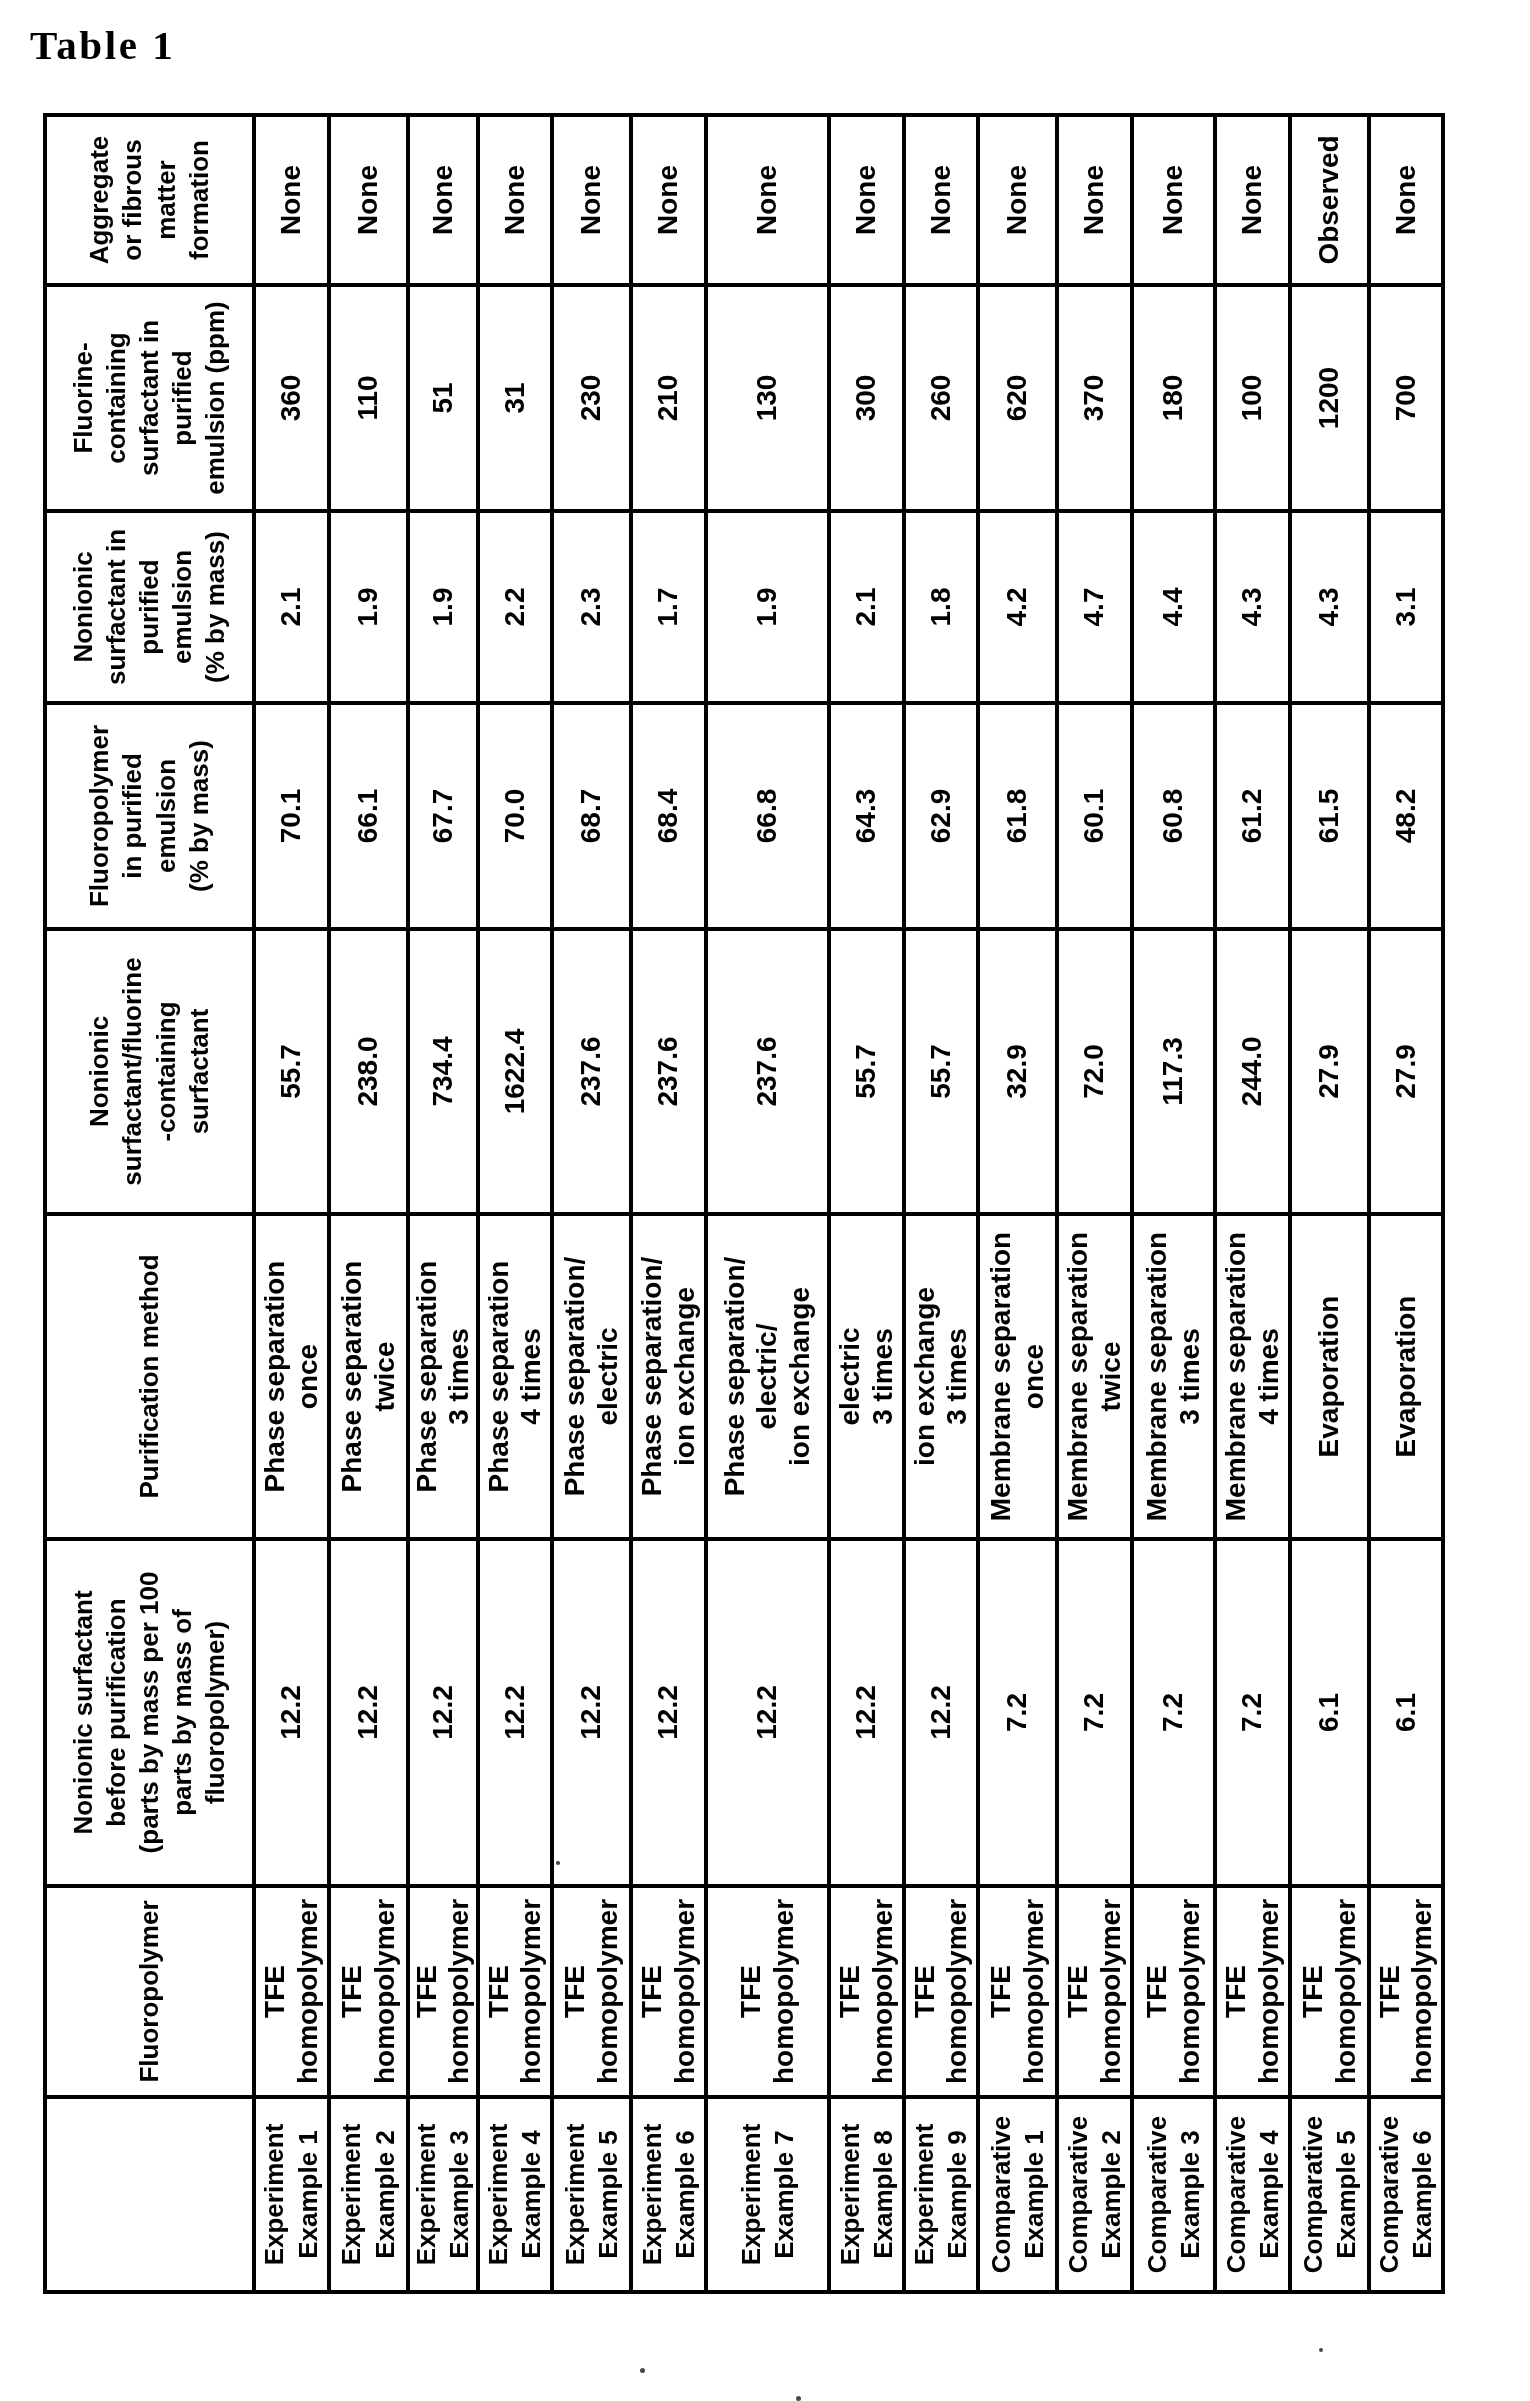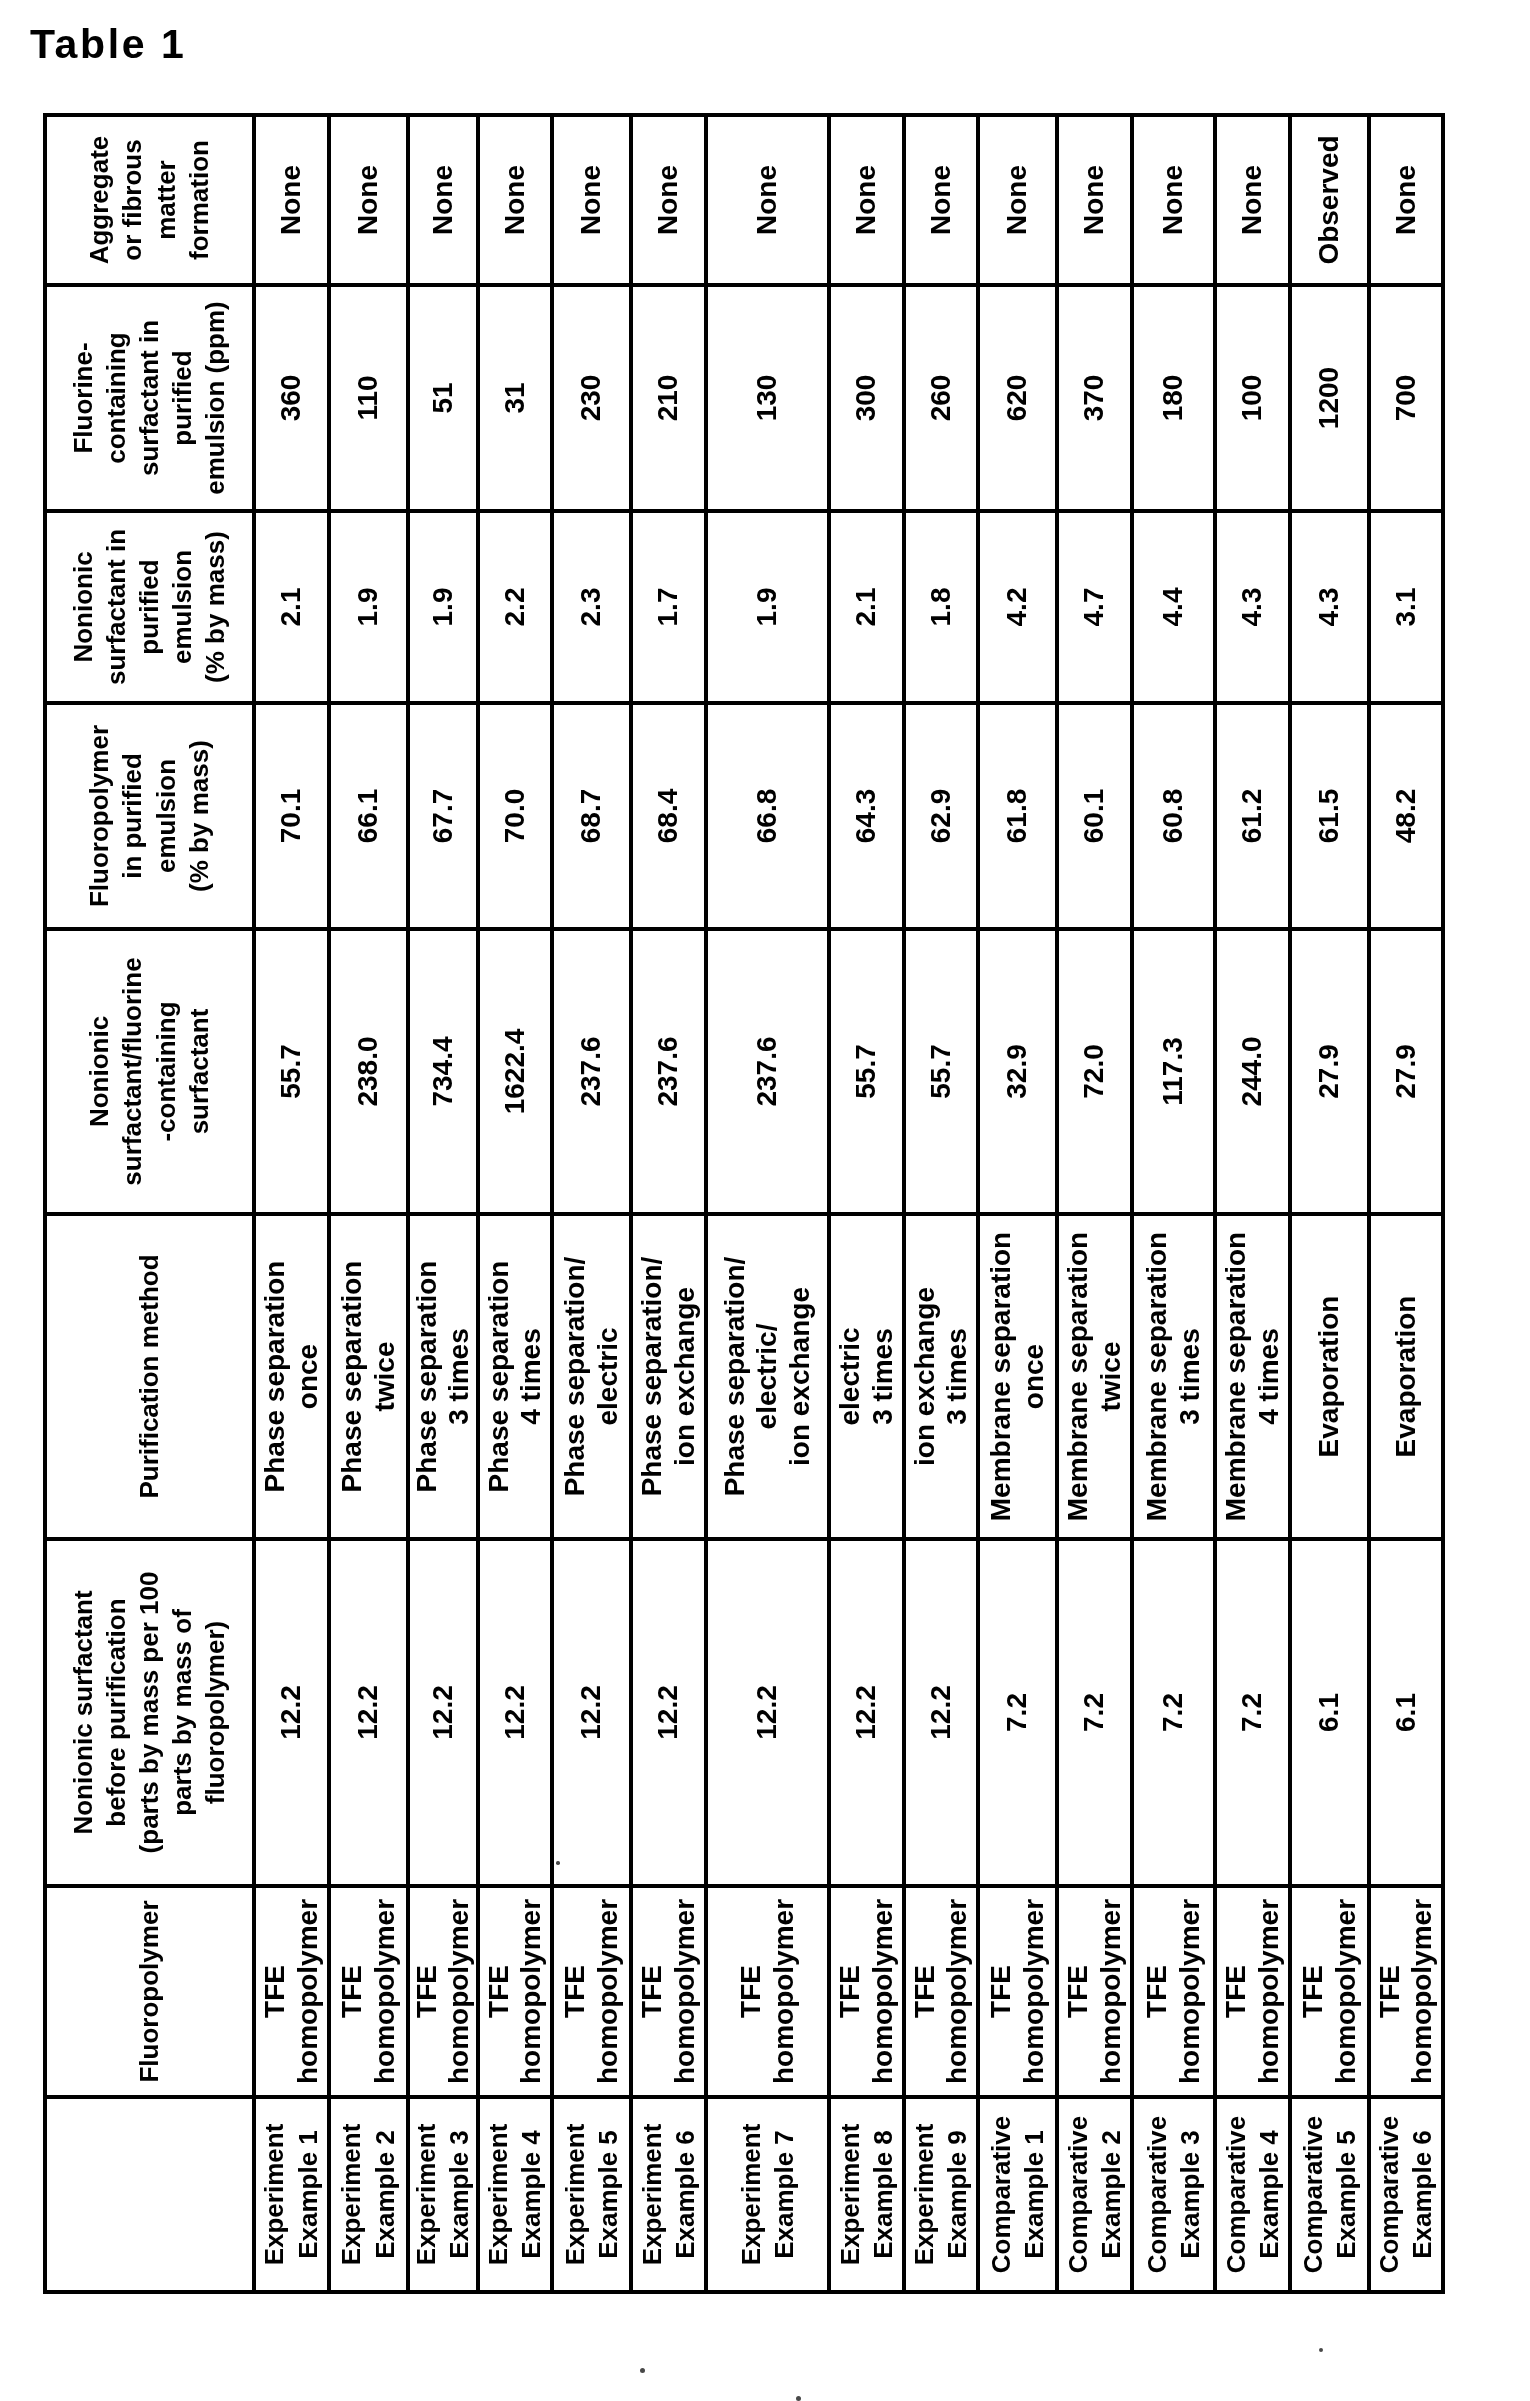--- a/index.html
+++ b/index.html
@@ -2,21 +2,21 @@
 <html style="font-size:14px"><head>
 <meta charset="utf-8">
 <style>
   html,body{margin:0;padding:0;}
   body{
     width:1530px;height:2401px;position:relative;overflow:hidden;
     background:#ffffff;font-family:"Liberation Sans",sans-serif;color:#000;
   }
   .page-title{
     position:absolute;left:30px;top:21px;
-    font-family:Liberation Sans, sans-serif;
+    font-family:Liberation Serif, serif;
     font-size:41px;font-weight:bold;letter-spacing:2.6px;color:#000;
     white-space:pre;
   }
   
   .rot-wrap{
     position:absolute;left:43px;top:117px;width:2177px;height:1397px;
     transform-origin:0 0;
     transform:rotate(-90deg) translateX(-2177px);
   }
   table.tbl{

